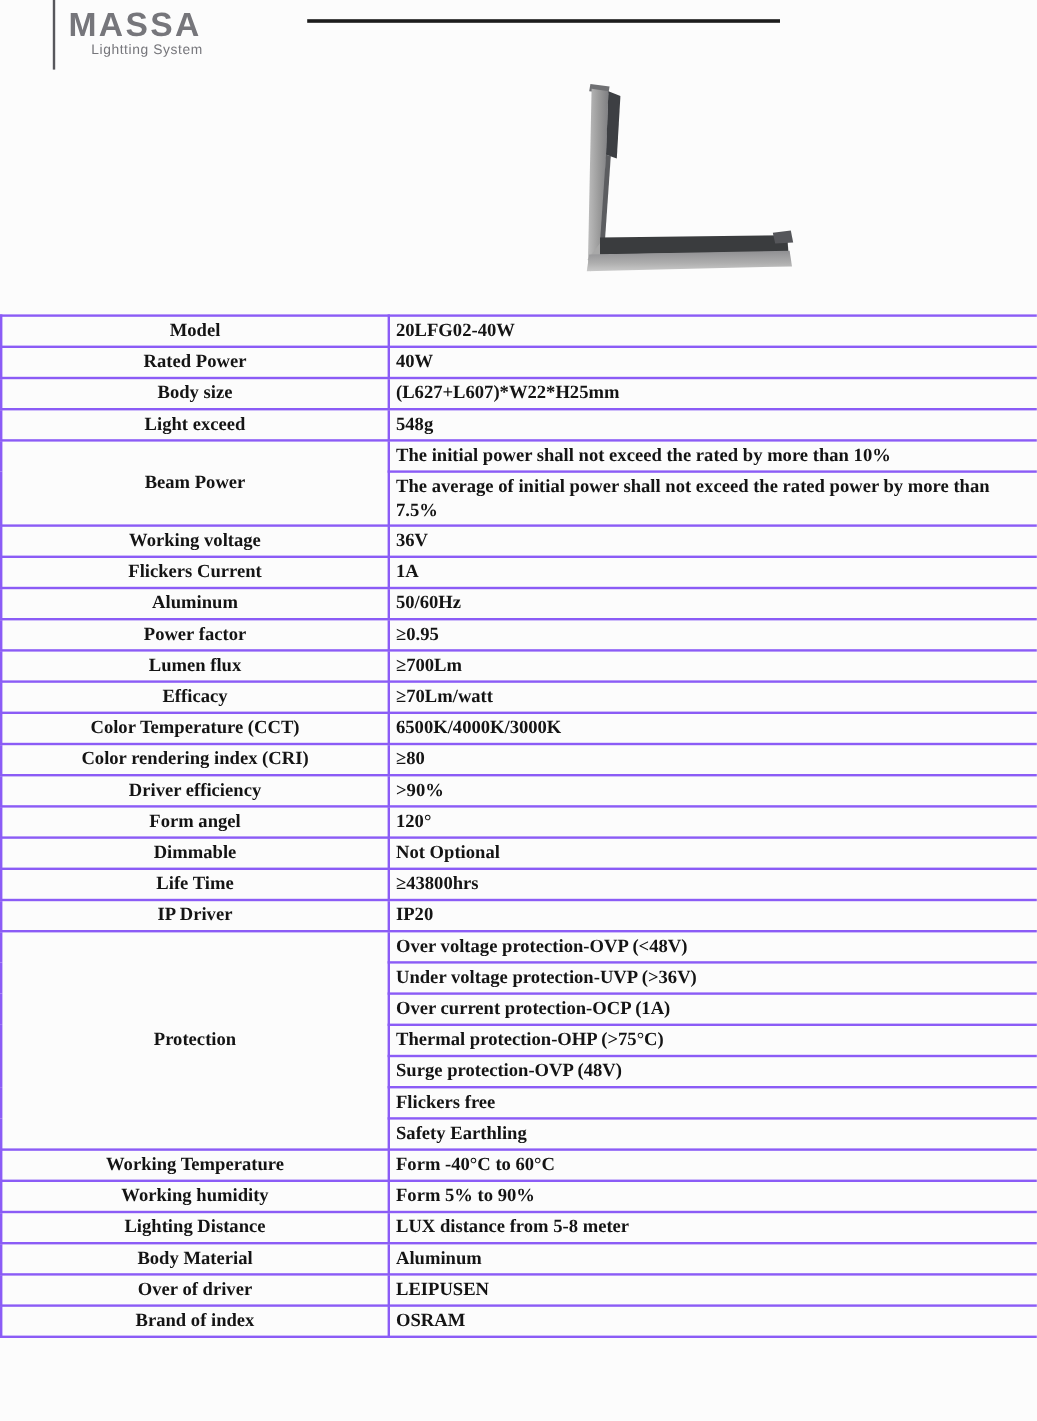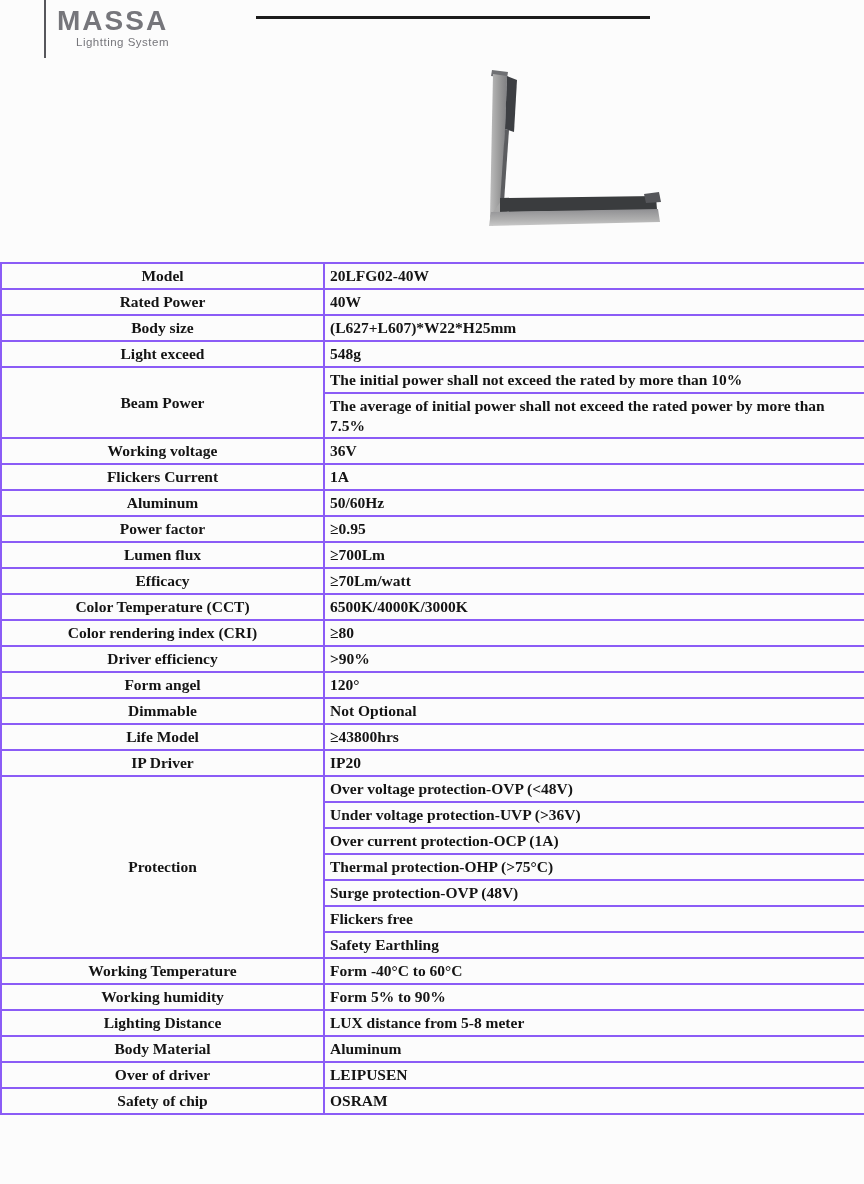--- a/index.html
+++ b/index.html
@@ -157,21 +157,21 @@
         </tr>
         <tr>
           <td class="label" rowspan="1">Form angel</td>
           <td class="value">120°</td>
         </tr>
         <tr>
           <td class="label" rowspan="1">Dimmable</td>
           <td class="value">Not Optional</td>
         </tr>
         <tr>
-          <td class="label" rowspan="1">Life Model</td>
+          <td class="label" rowspan="1">Life Time</td>
           <td class="value">≥43800hrs</td>
         </tr>
         <tr>
           <td class="label" rowspan="1">IP Driver</td>
           <td class="value">IP20</td>
         </tr>
         <tr>
           <td class="label" rowspan="7">Protection</td>
           <td class="value">Over voltage protection-OVP (&lt;48V)</td>
         </tr>
@@ -207,18 +207,18 @@
         </tr>
         <tr>
           <td class="label" rowspan="1">Body Material</td>
           <td class="value">Aluminum</td>
         </tr>
         <tr>
           <td class="label" rowspan="1">Over of driver</td>
           <td class="value">LEIPUSEN</td>
         </tr>
         <tr>
-          <td class="label" rowspan="1">Safety of chip</td>
+          <td class="label" rowspan="1">Brand of index</td>
           <td class="value">OSRAM</td>
         </tr>
       </tbody>
   </table>
 </div>
 
 </body></html>

